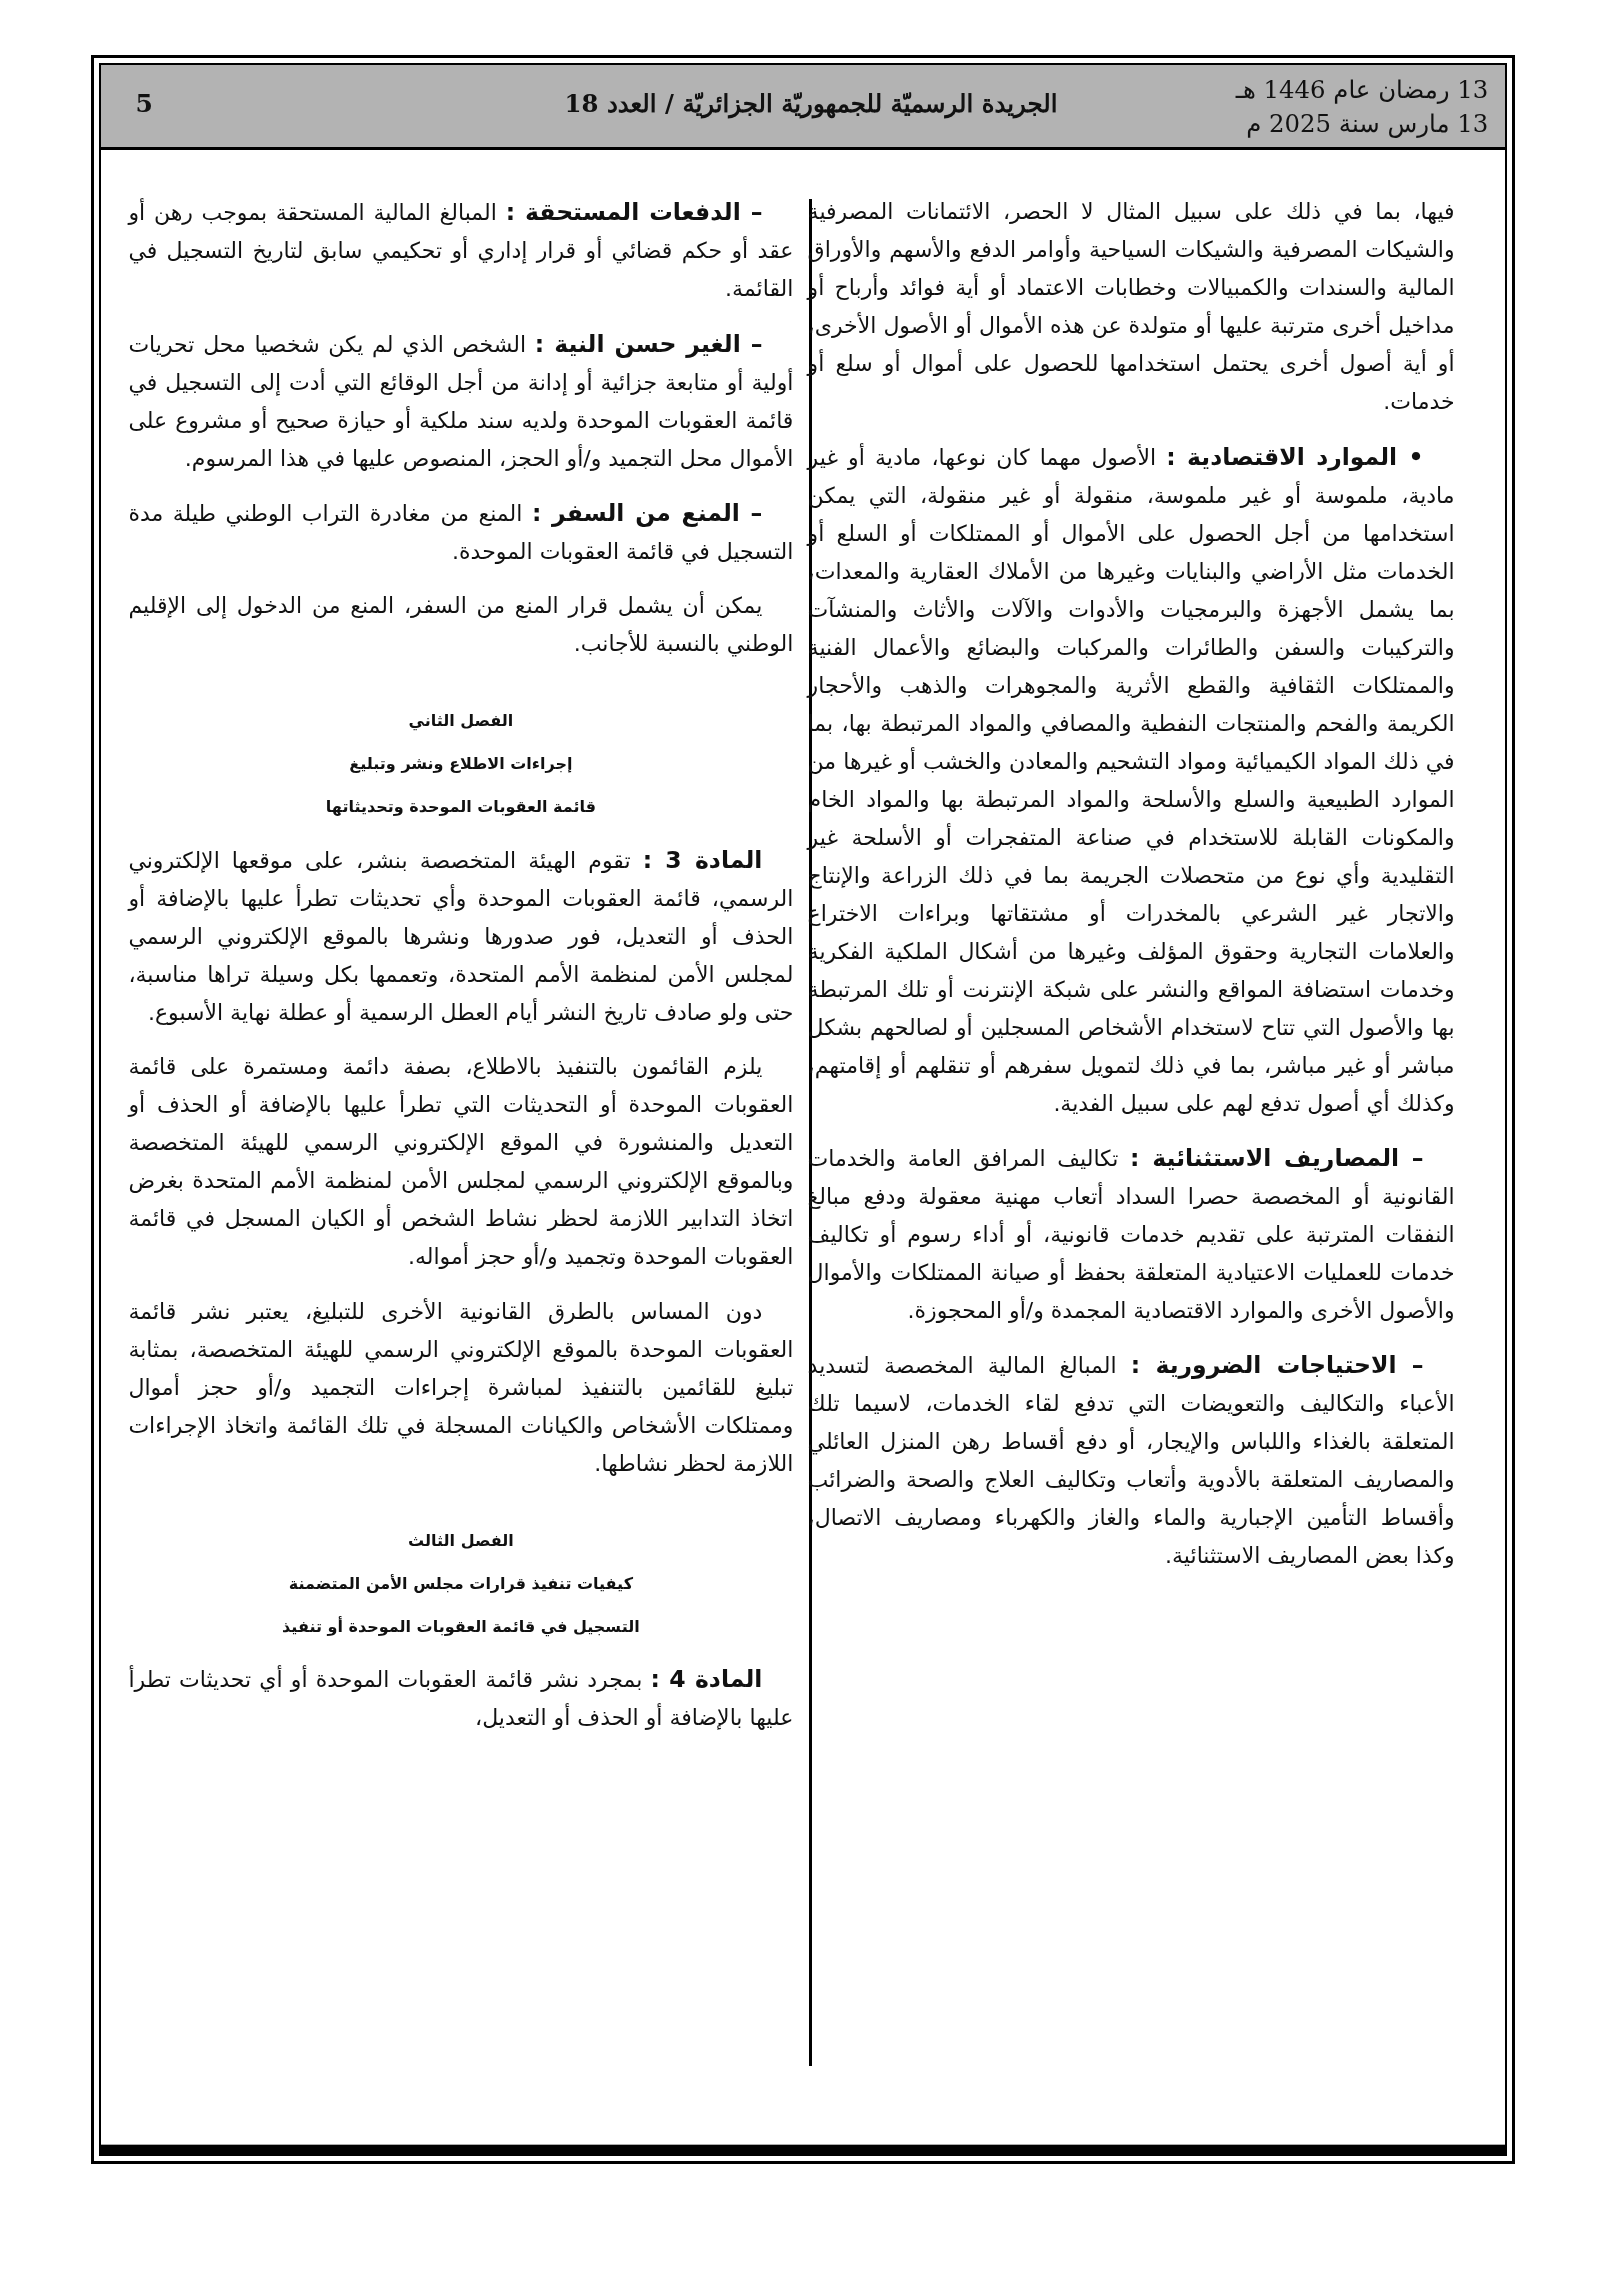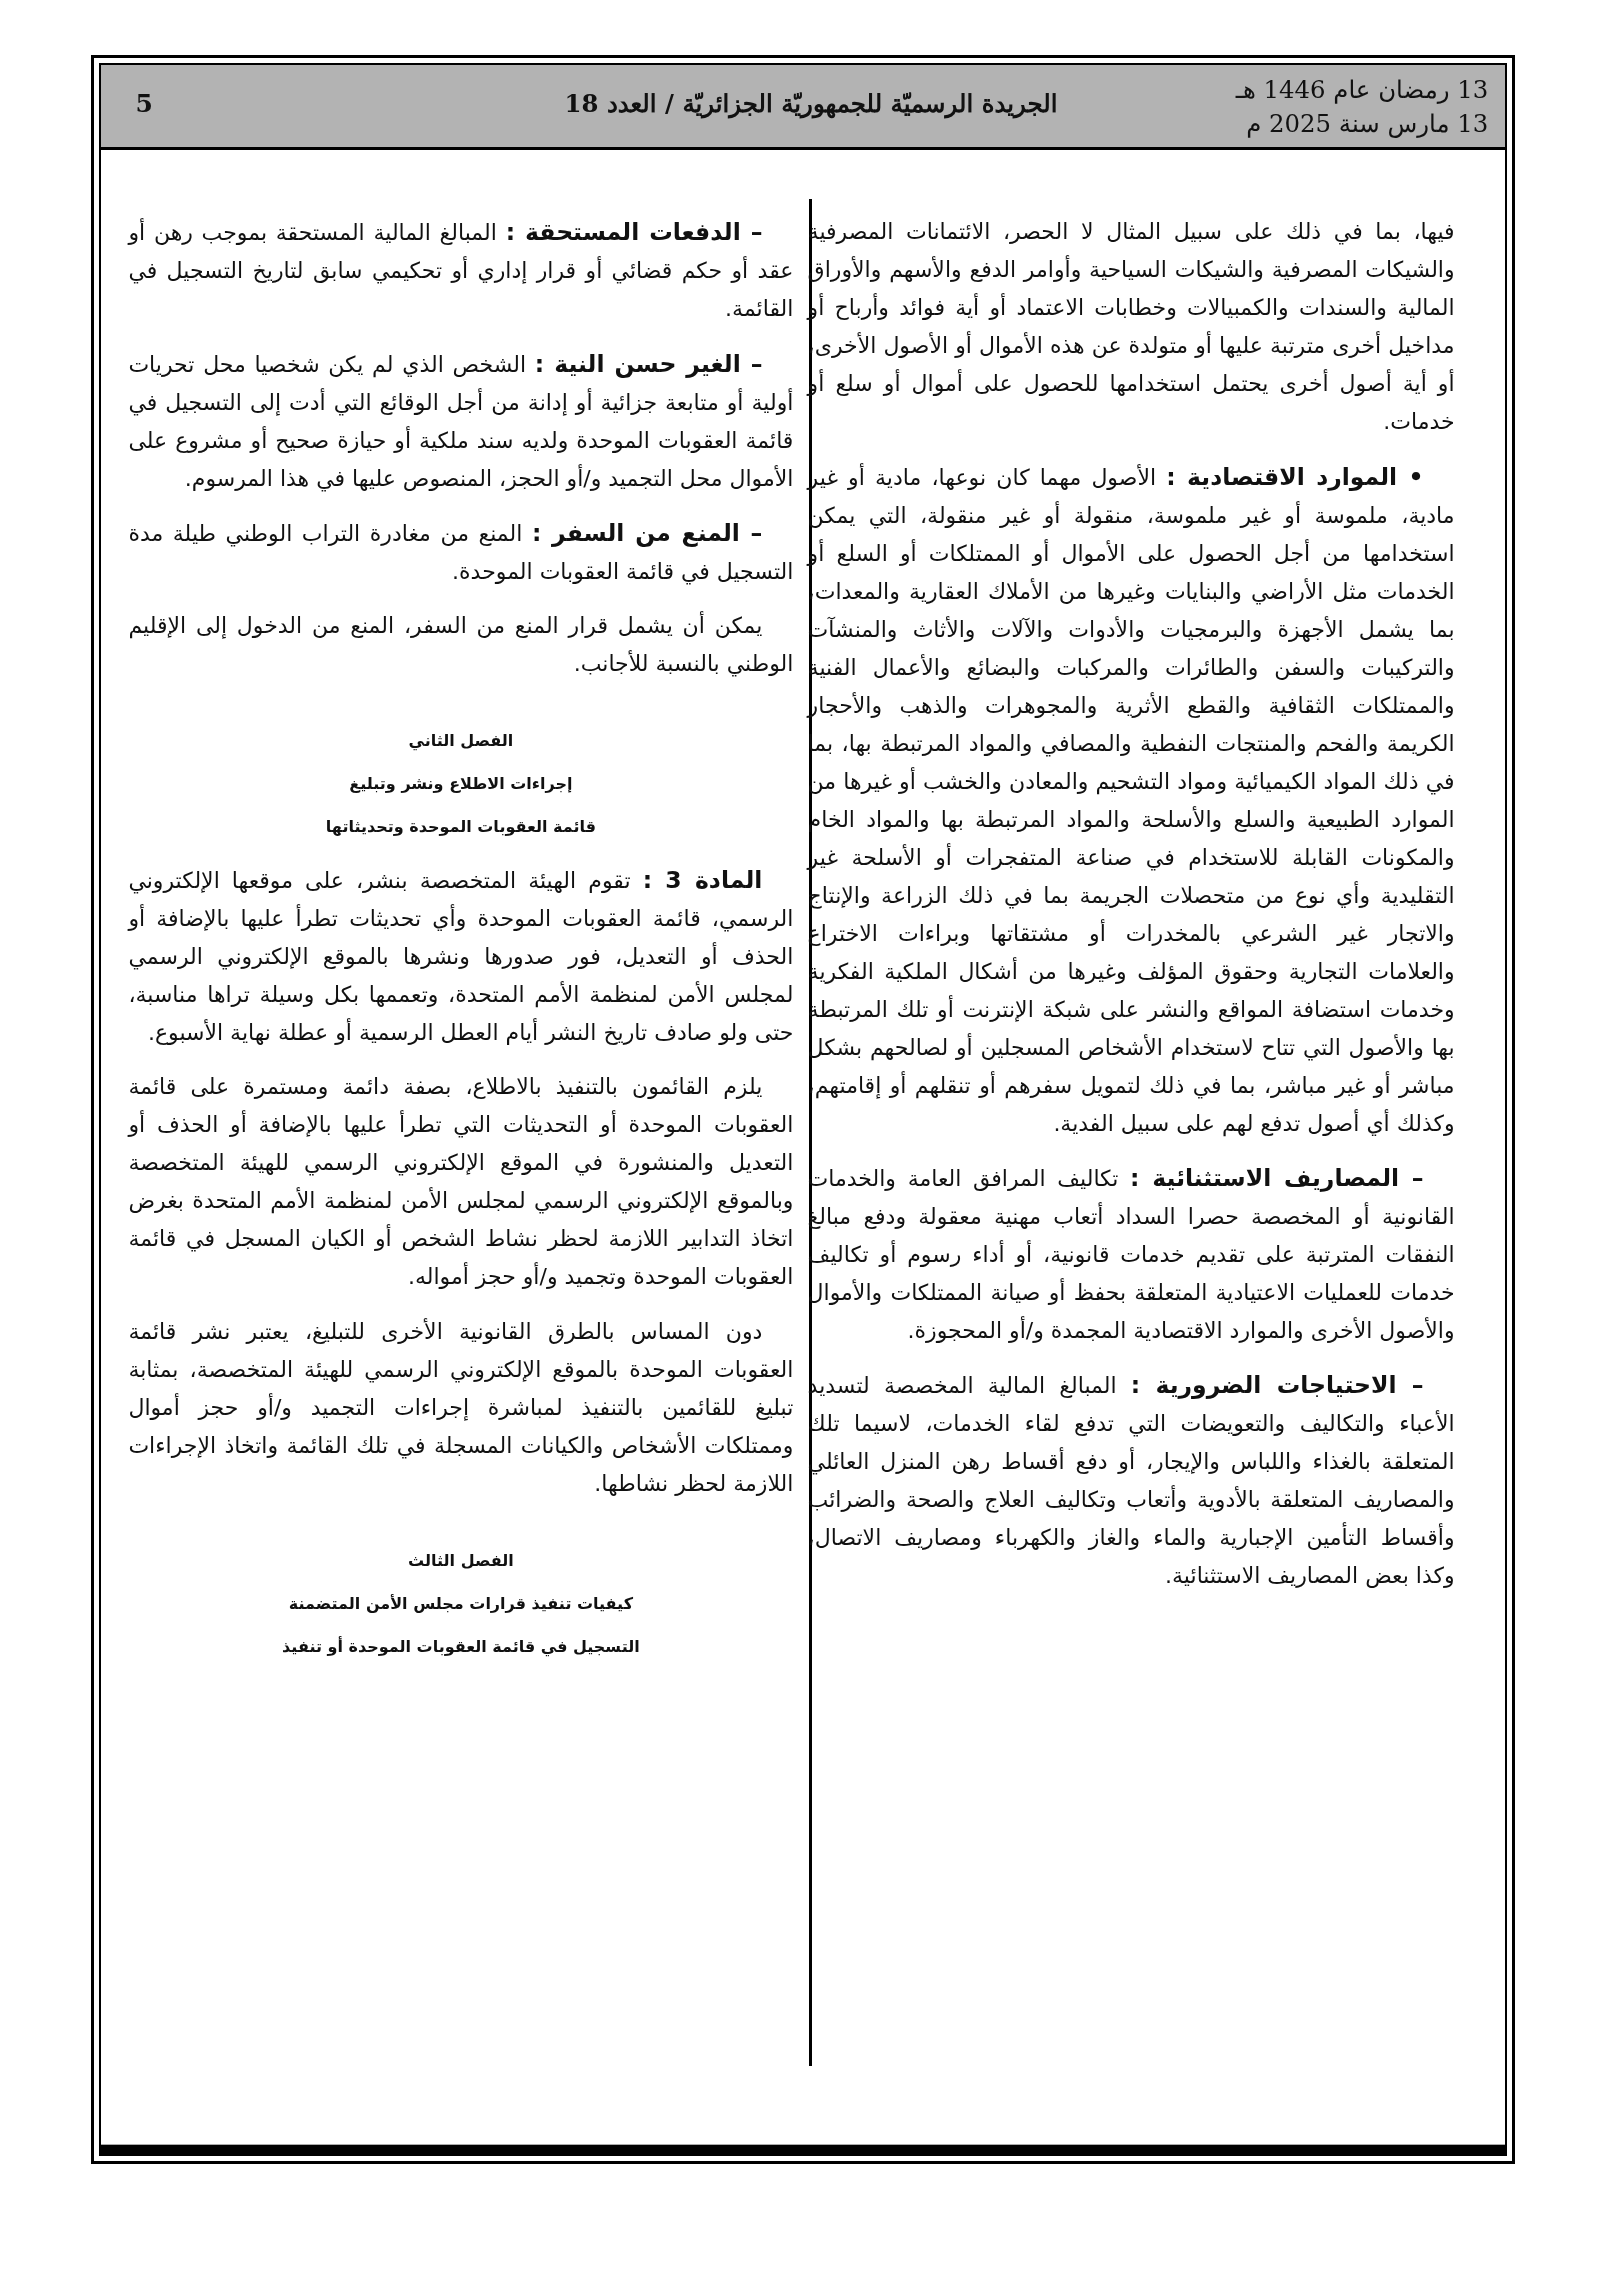--- a/index.html
+++ b/index.html
@@ -5,21 +5,21 @@
   html, body { margin:0; padding:0; background:#ffffff; }
   body { width:1615px; height:2285px; position:relative; font-family:"DejaVu Sans", sans-serif; color:#111; }
   .outer { position:absolute; left:91px; top:55px; width:1424px; height:2109px; border:3.6px solid #000; box-sizing:border-box; }
   .inner { position:absolute; left:5.4px; top:5.4px; right:5.4px; bottom:5.4px; border:2.7px solid #000; box-sizing:border-box; }
   .header { position:absolute; left:0; right:0; top:0; height:85px; background:#b3b3b3; border-bottom:3.6px solid #000; box-sizing:border-box; }
   .h-date { position:absolute; right:16.3px; top:7.2px; font-family:"DejaVu Serif", serif; font-weight:normal; font-size:24.4px; line-height:34px; text-align:right; }
   .h-title { position:absolute; left:16px; right:0; top:23.5px; text-align:center; font-family:"DejaVu Serif", serif; font-weight:bold; font-size:24.4px; }
   .h-page { position:absolute; left:34px; top:23.5px; font-family:"DejaVu Serif", serif; font-weight:bold; font-size:25px; }
   .divider { position:absolute; left:708px; top:134px; width:2.7px; height:1867px; background:#000; }
   .bottom-band { position:absolute; left:0; right:0; bottom:0; height:9px; border-top:1.8px solid #aaa; background:#000; }
-  .col { position:absolute; top:148px; font-size:22px; line-height:38px; text-align:justify; text-align-last:right; }
+  .col { position:absolute; top:128px; font-size:22px; line-height:38px; text-align:justify; text-align-last:right; }
   .col.right { right:50px; width:647px; }
   .col.left { left:27px; width:665px; }
   p { margin:0 0 16.3px 0; text-indent:31px; }
   p.cont { text-indent:0; }
   .term { font-weight:bold; font-size:23.5px; }
   .chapter { text-align:center; text-align-last:center; font-weight:bold; font-size:16px; line-height:43px; margin:36px 0 12.7px 0; }
   .chapter .t { display:block; }
 </style>
 </head>
 <body>
@@ -60,18 +60,19 @@
       <p><span class="term">المادة 3 :</span><span> تقوم الهيئة المتخصصة بنشر، على موقعها الإلكتروني الرسمي، قائمة العقوبات الموحدة وأي تحديثات تطرأ عليها بالإضافة أو الحذف أو التعديل، فور صدورها ونشرها بالموقع الإلكتروني الرسمي لمجلس الأمن لمنظمة الأمم المتحدة، وتعممها بكل وسيلة تراها مناسبة، حتى ولو صادف تاريخ النشر أيام العطل الرسمية أو عطلة نهاية الأسبوع.</span></p>
       <p>يلزم القائمون بالتنفيذ بالاطلاع، بصفة دائمة ومستمرة على قائمة العقوبات الموحدة أو التحديثات التي تطرأ عليها بالإضافة أو الحذف أو التعديل والمنشورة في الموقع الإلكتروني الرسمي للهيئة المتخصصة وبالموقع الإلكتروني الرسمي لمجلس الأمن لمنظمة الأمم المتحدة بغرض اتخاذ التدابير اللازمة لحظر نشاط الشخص أو الكيان المسجل في قائمة العقوبات الموحدة وتجميد و/أو حجز أمواله.</p>
       <p>دون المساس بالطرق القانونية الأخرى للتبليغ، يعتبر نشر قائمة العقوبات الموحدة بالموقع الإلكتروني الرسمي للهيئة المتخصصة، بمثابة تبليغ للقائمين بالتنفيذ لمباشرة إجراءات التجميد و/أو حجز أموال وممتلكات الأشخاص والكيانات المسجلة في تلك القائمة واتخاذ الإجراءات اللازمة لحظر نشاطها.</p>
 
       <div class="chapter">
         <span class="t">الفصل الثالث</span>
         <span class="t">كيفيات تنفيذ قرارات مجلس الأمن المتضمنة</span>
         <span class="t">التسجيل في قائمة العقوبات الموحدة أو تنفيذ</span>
       </div>
 
+      <p><span class="term">المادة 4 :</span><span> بمجرد نشر قائمة العقوبات الموحدة أو أي تحديثات تطرأ عليها بالإضافة أو الحذف أو التعديل،</span></p>
     </div>
 
     <div class="bottom-band"></div>
   </div>
 </div>
 
 
 </body></html>

